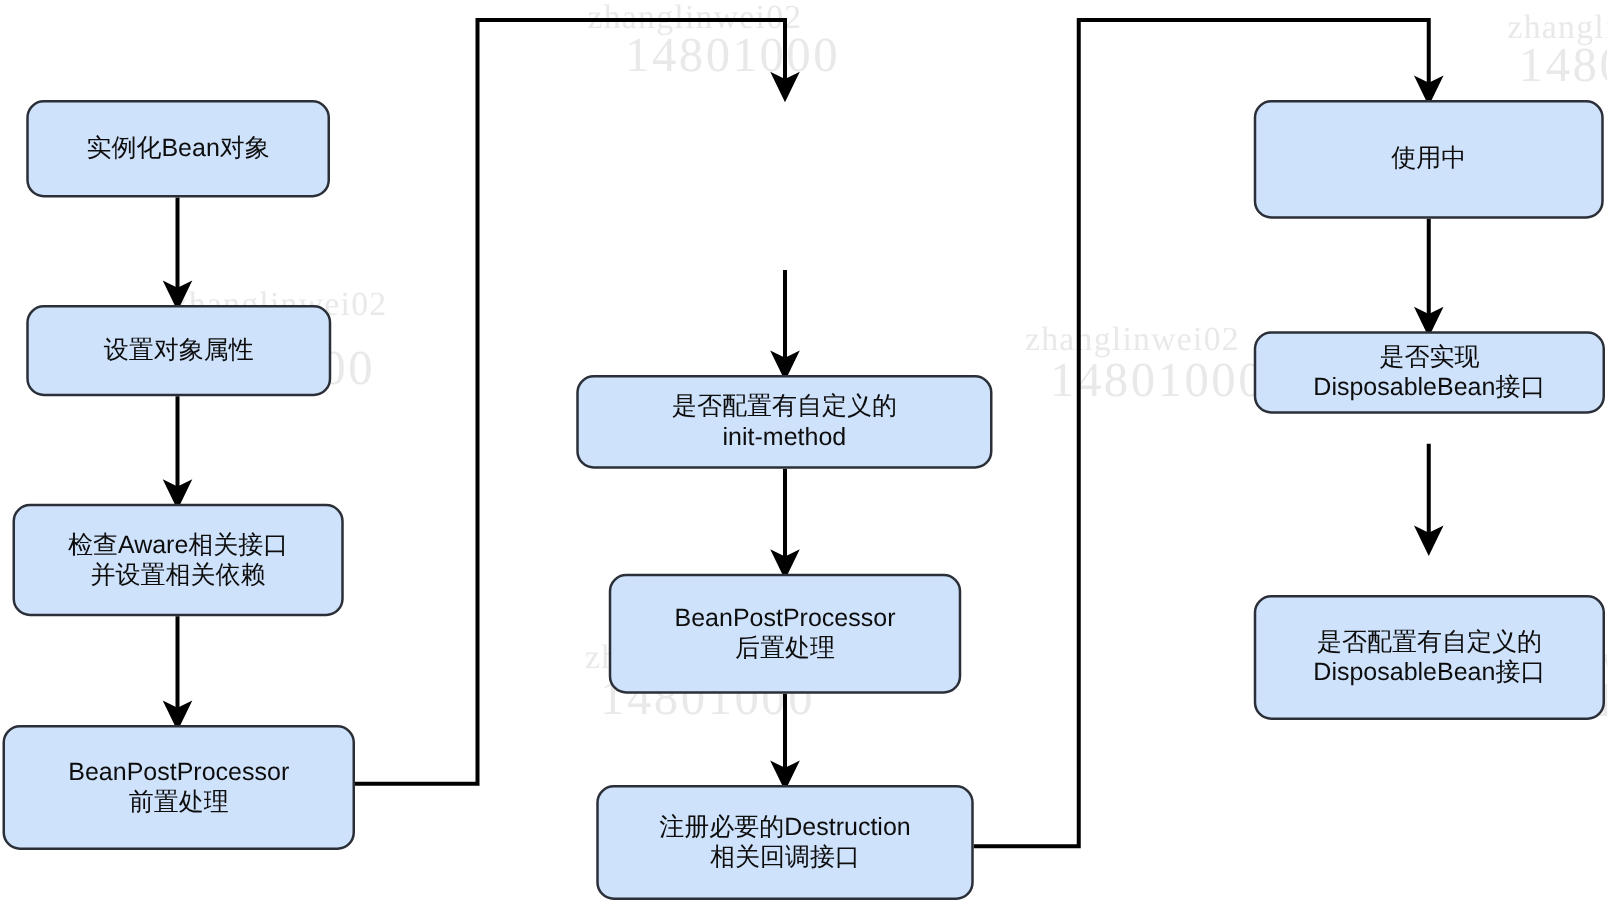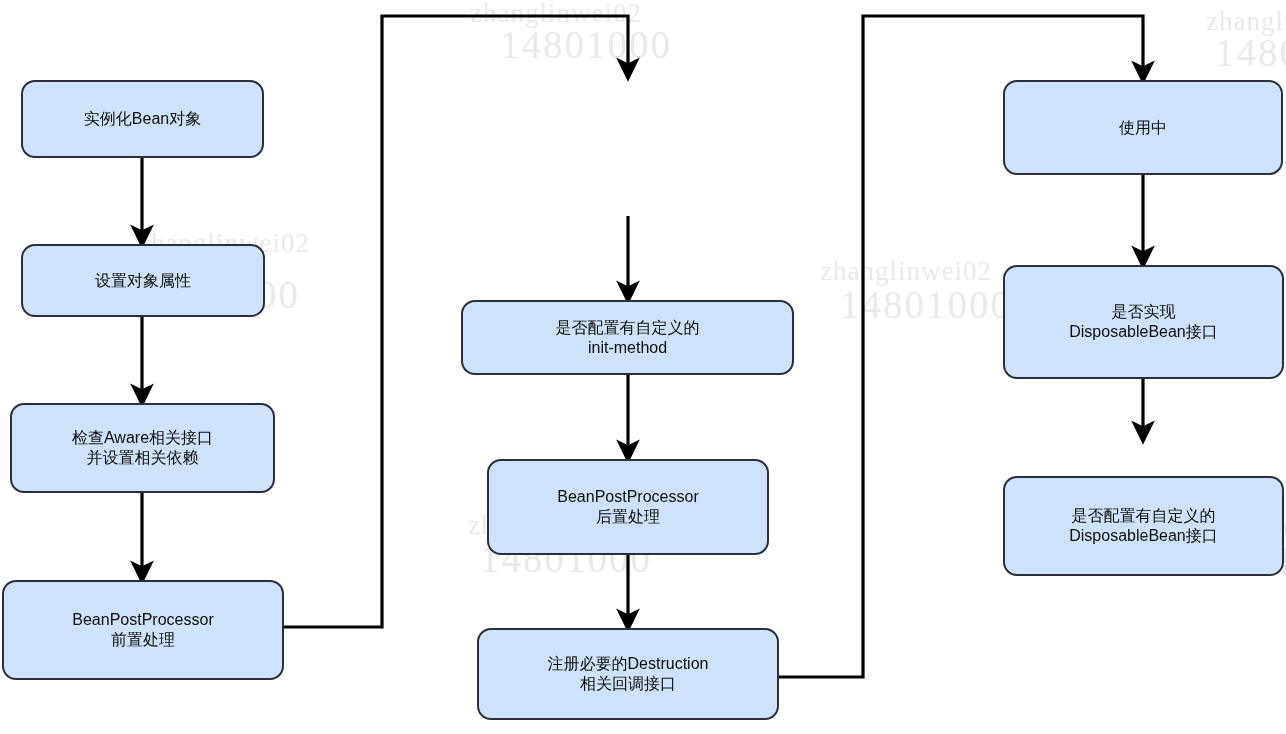--- a/index.html
+++ b/index.html
@@ -36,21 +36,21 @@
     position:absolute;
     box-sizing:border-box;
     background:#cfe2fb;
     border:2px solid #2b2f38;
     border-radius:14px;
     display:flex;
     align-items:center;
     justify-content:center;
     text-align:center;
     color:#0d0d0d;
-    font-size:16px;
+    font-size:20px;
     line-height:1.22;
     z-index:3;
     padding:3px 6px;
     white-space:pre-line;
   }
 </style>
 </head>
 <body>
 
 <div id="canvas">
@@ -113,19 +113,19 @@
 init-method</div>
 
   <div class="node" style="left:487px;top:459px;width:282px;height:96px;">BeanPostProcessor
 后置处理</div>
 
   <div class="node" style="left:477px;top:628px;width:302px;height:92px;">注册必要的Destruction
 相关回调接口</div>
 
   <div class="node" style="left:1003px;top:80px;width:280px;height:95px;">使用中</div>
 
-  <div class="node" style="left:1003px;top:265px;width:281px;height:114px;">是否实现
+  <div class="node" style="left:1003px;top:265px;width:281px;height:66px;">是否实现
 DisposableBean接口</div>
 
   <div class="node" style="left:1003px;top:440px;width:281px;height:100px;margin-top:36px;">是否配置有自定义的
 DisposableBean接口</div>
 
 </div>
 
 </body></html>

